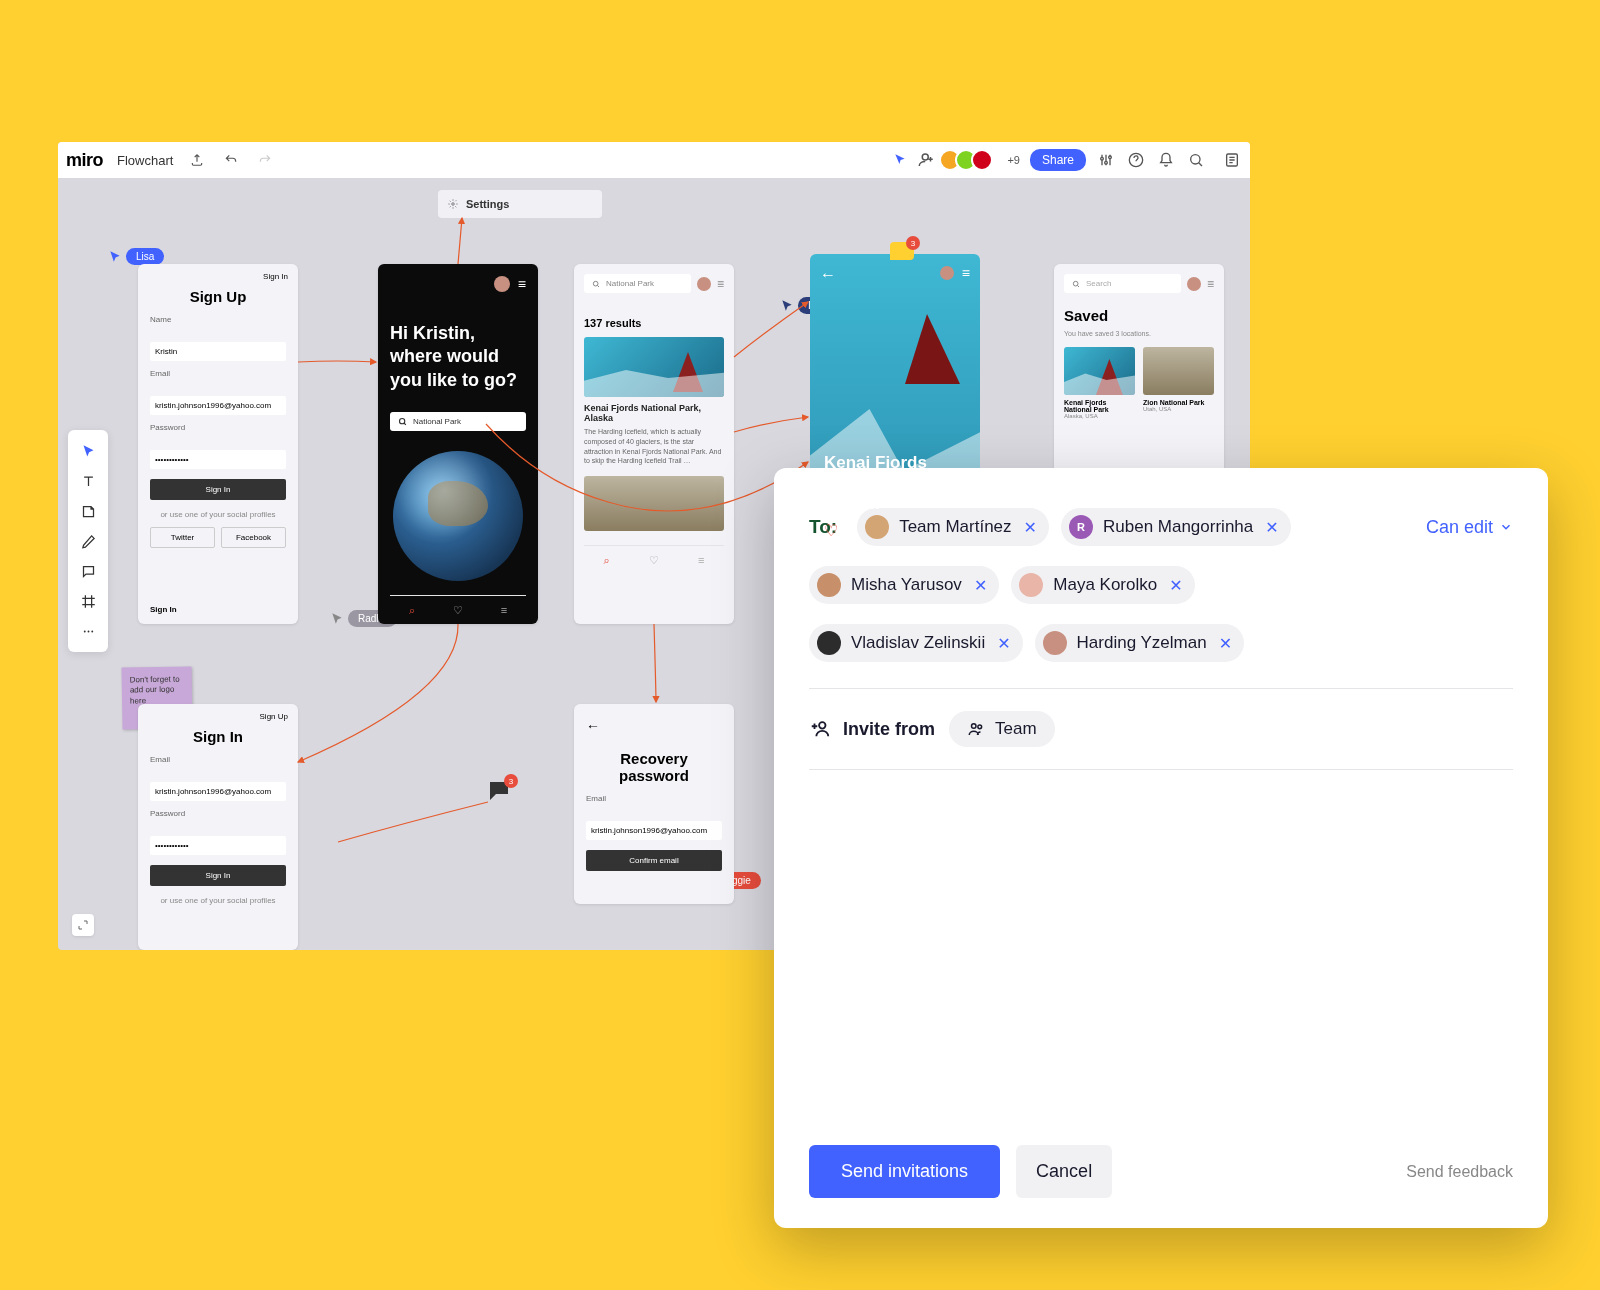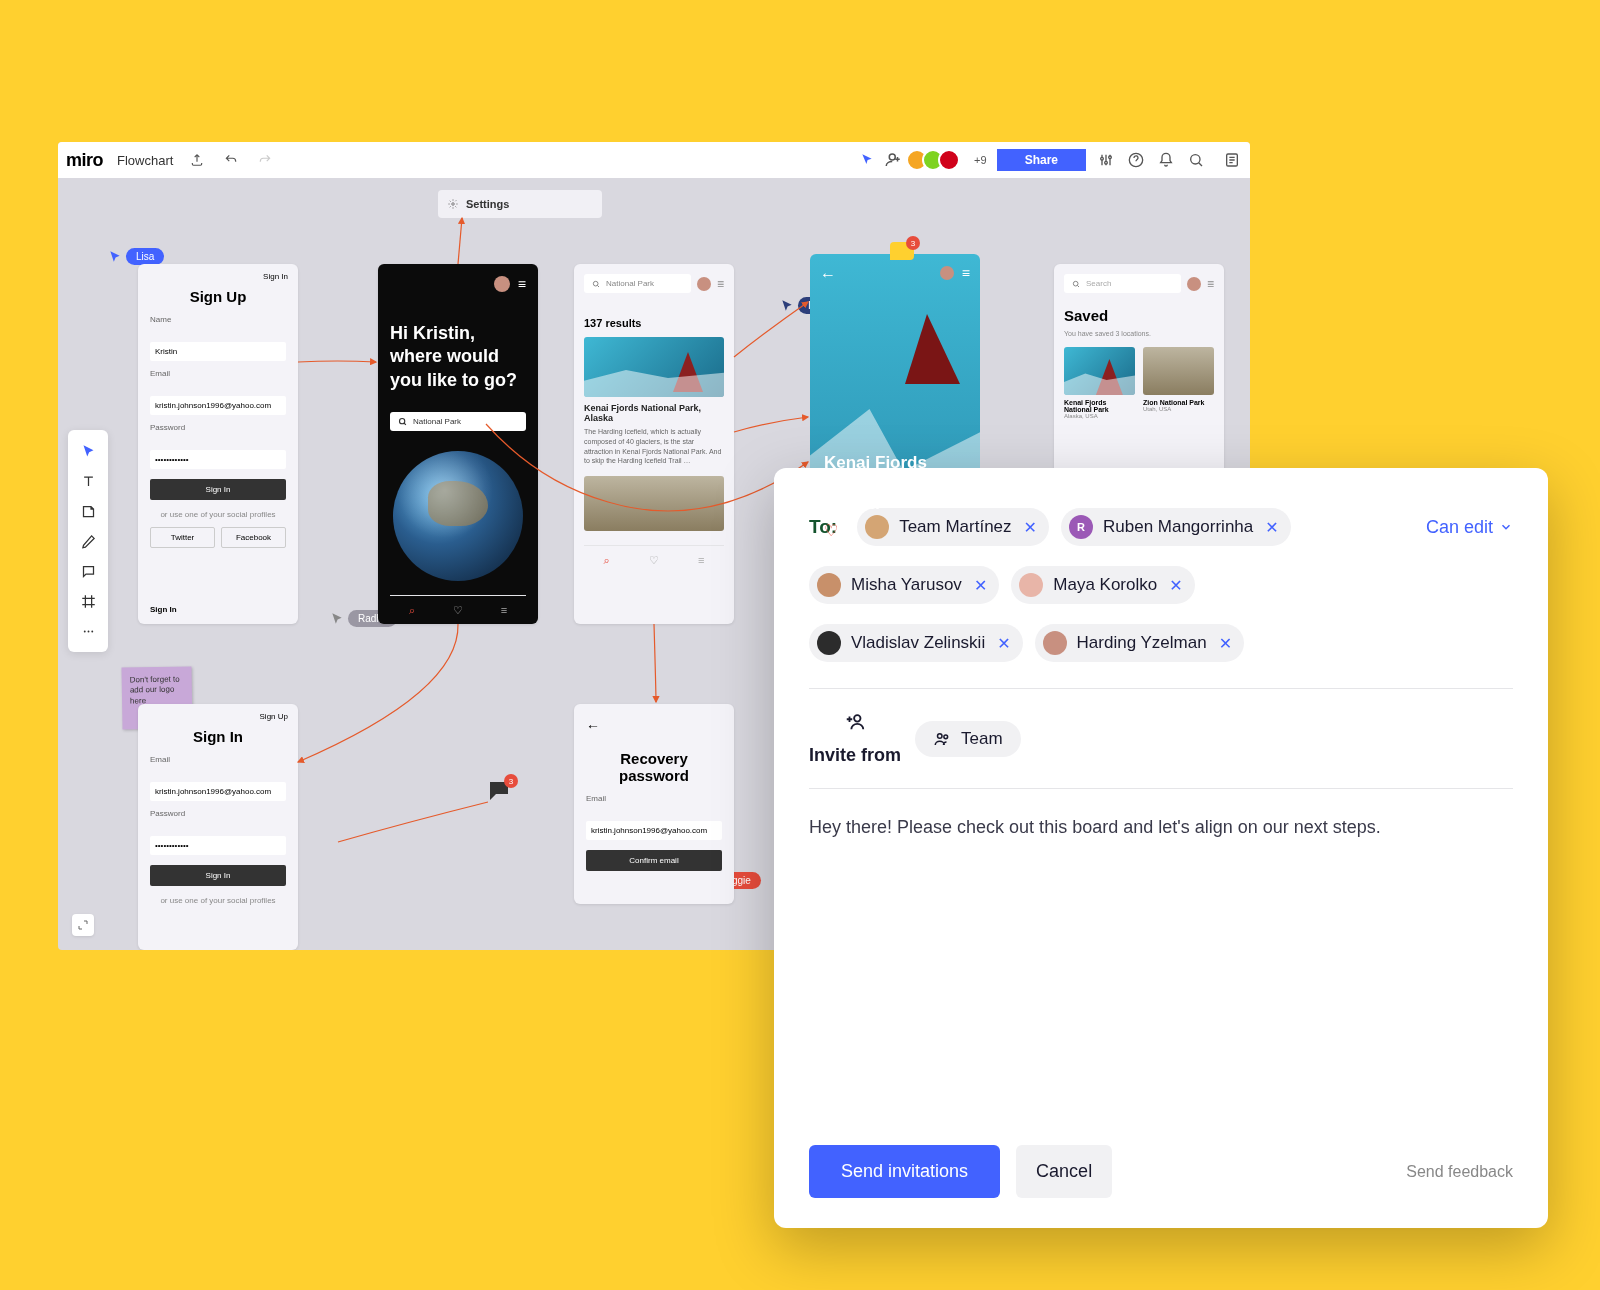--- a/index.html
+++ b/index.html
@@ -4,21 +4,21 @@
 <style>
 * { margin: 0; padding: 0; box-sizing: border-box; font-family: -apple-system, BlinkMacSystemFont, 'Segoe UI', Helvetica, Arial, sans-serif; }
 body { background: #ffd02f; width: 1600px; height: 1290px; overflow: hidden; position: relative; }
 .canvas-area { position: absolute; left: 58px; top: 142px; width: 1192px; height: 808px; background: #d9d8df; border-radius: 4px; overflow: hidden; }
 .topbar { position: absolute; left: 0; top: 0; right: 0; height: 36px; background: #fff; display: flex; align-items: center; padding: 0 8px; gap: 8px; font-size: 13px; }
 .topbar-left { display: flex; align-items: center; gap: 14px; }
 .topbar-right { margin-left: auto; display: flex; align-items: center; gap: 10px; }
 .logo { font-weight: 700; font-size: 18px; letter-spacing: -0.5px; }
 .board-name { color: #333; }
 .icon-btn { width: 20px; height: 20px; display: flex; align-items: center; justify-content: center; color: #555; cursor: pointer; }
-.share-btn { background: #4262ff; color: #fff; padding: 4px 28px; border-radius: 0; font-size: 12px; font-weight: 700; cursor: pointer; }
+.share-btn { background: #4262ff; color: #fff; padding: 4px 12px; border-radius: 10px; font-size: 12px; font-weight: 400; cursor: pointer; }
 .avatar-stack { display: flex; align-items: center; }
 .avatar-sm { width: 22px; height: 22px; border-radius: 50%; margin-left: -6px; border: 2px solid #fff; }
 .avatar-sm.a1 { background: #f5a623; }
 .avatar-sm.a2 { background: #7ed321; }
 .avatar-sm.a3 { background: #d0021b; }
 .plus-count { font-size: 11px; color: #555; margin-left: 4px; }
 .cursor-arrow-sm { width: 14px; height: 14px; }
 .zoom-add { width: 18px; height: 18px; }
 
 .settings-panel { position: absolute; left: 380px; top: 48px; width: 164px; height: 28px; background: #f1f0f5; border-radius: 4px; display: flex; align-items: center; padding: 0 10px; gap: 8px; font-size: 11px; color: #333; }
@@ -75,21 +75,21 @@
 
 .dialog { position: absolute; left: 774px; top: 468px; width: 774px; height: 760px; background: #fff; border-radius: 12px; box-shadow: 0 20px 60px rgba(0,0,0,0.25); padding: 40px 35px 30px; display: flex; flex-direction: column; }
 .to-row { display: flex; flex-wrap: wrap; align-items: center; gap: 10px 12px; }
 .to-label { font-size: 19px; font-weight: 600; color: #14532d; margin-right: 8px; }
 .can-edit { margin-left: auto; color: #4262ff; font-size: 18px; display: flex; align-items: center; gap: 6px; cursor: pointer; }
 .chip { background: #f1f1f3; border-radius: 22px; padding: 7px 12px 7px 8px; display: flex; align-items: center; gap: 10px; font-size: 17px; color: #1a1a2e; }
 .chip .av { width: 24px; height: 24px; border-radius: 50%; display: flex; align-items: center; justify-content: center; font-size: 11px; color: #fff; font-weight: 600; }
 .chip .close-x { color: #4262ff; font-size: 16px; cursor: pointer; margin-left: 2px; }
 .divider { height: 1px; background: #e5e5e8; margin: 26px 0 0; }
 .invite-row { display: flex; align-items: center; gap: 14px; margin-top: 22px; }
-.invite-from { display: flex; align-items: center; gap: 12px; font-size: 18px; font-weight: 600; color: #1a1a2e; flex-direction: column; }
+.invite-from { display: flex; align-items: center; gap: 12px; font-size: 18px; font-weight: 600; color: #1a1a2e; }
 .team-chip { background: #f1f1f3; border-radius: 22px; padding: 8px 18px; display: flex; align-items: center; gap: 10px; font-size: 17px; color: #1a1a2e; font-weight: 500; }
 .message-txt { margin-top: 28px; font-size: 18px; color: #3a3a4a; }
 .dialog-footer { margin-top: auto; display: flex; align-items: center; gap: 16px; }
 .btn-primary { background: #4262ff; color: #fff; padding: 16px 32px; border-radius: 6px; font-size: 18px; font-weight: 500; cursor: pointer; border: none; }
 .btn-secondary { background: #f1f1f3; color: #1a1a2e; padding: 16px 20px; border-radius: 6px; font-size: 18px; cursor: pointer; border: none; }
 .feedback-link { margin-left: auto; font-size: 16px; color: #888; cursor: pointer; }
 </style>
 </head>
 <body>
 
@@ -458,20 +458,19 @@
           <circle cx="9" cy="8" r="3"></circle>
           <circle cx="17" cy="9" r="2.5"></circle>
           <path d="M3 20c0-3 2.7-5 6-5s6 2 6 5M14 20c0-2.5 2-4 4-4"></path>
         </svg>
       <span>Team</span>
     </div>
   </div>
 
   <div class="divider" style="margin-top:22px"></div>
 
-  <div class="message-txt">Hey there! Please check out this board and let's align on our next steps.</div>
 
   <div class="dialog-footer">
     <button class="btn-primary">Send invitations</button>
     <button class="btn-secondary">Cancel</button>
     <span class="feedback-link">Send feedback</span>
   </div>
 </div>
 
 </body></html>

